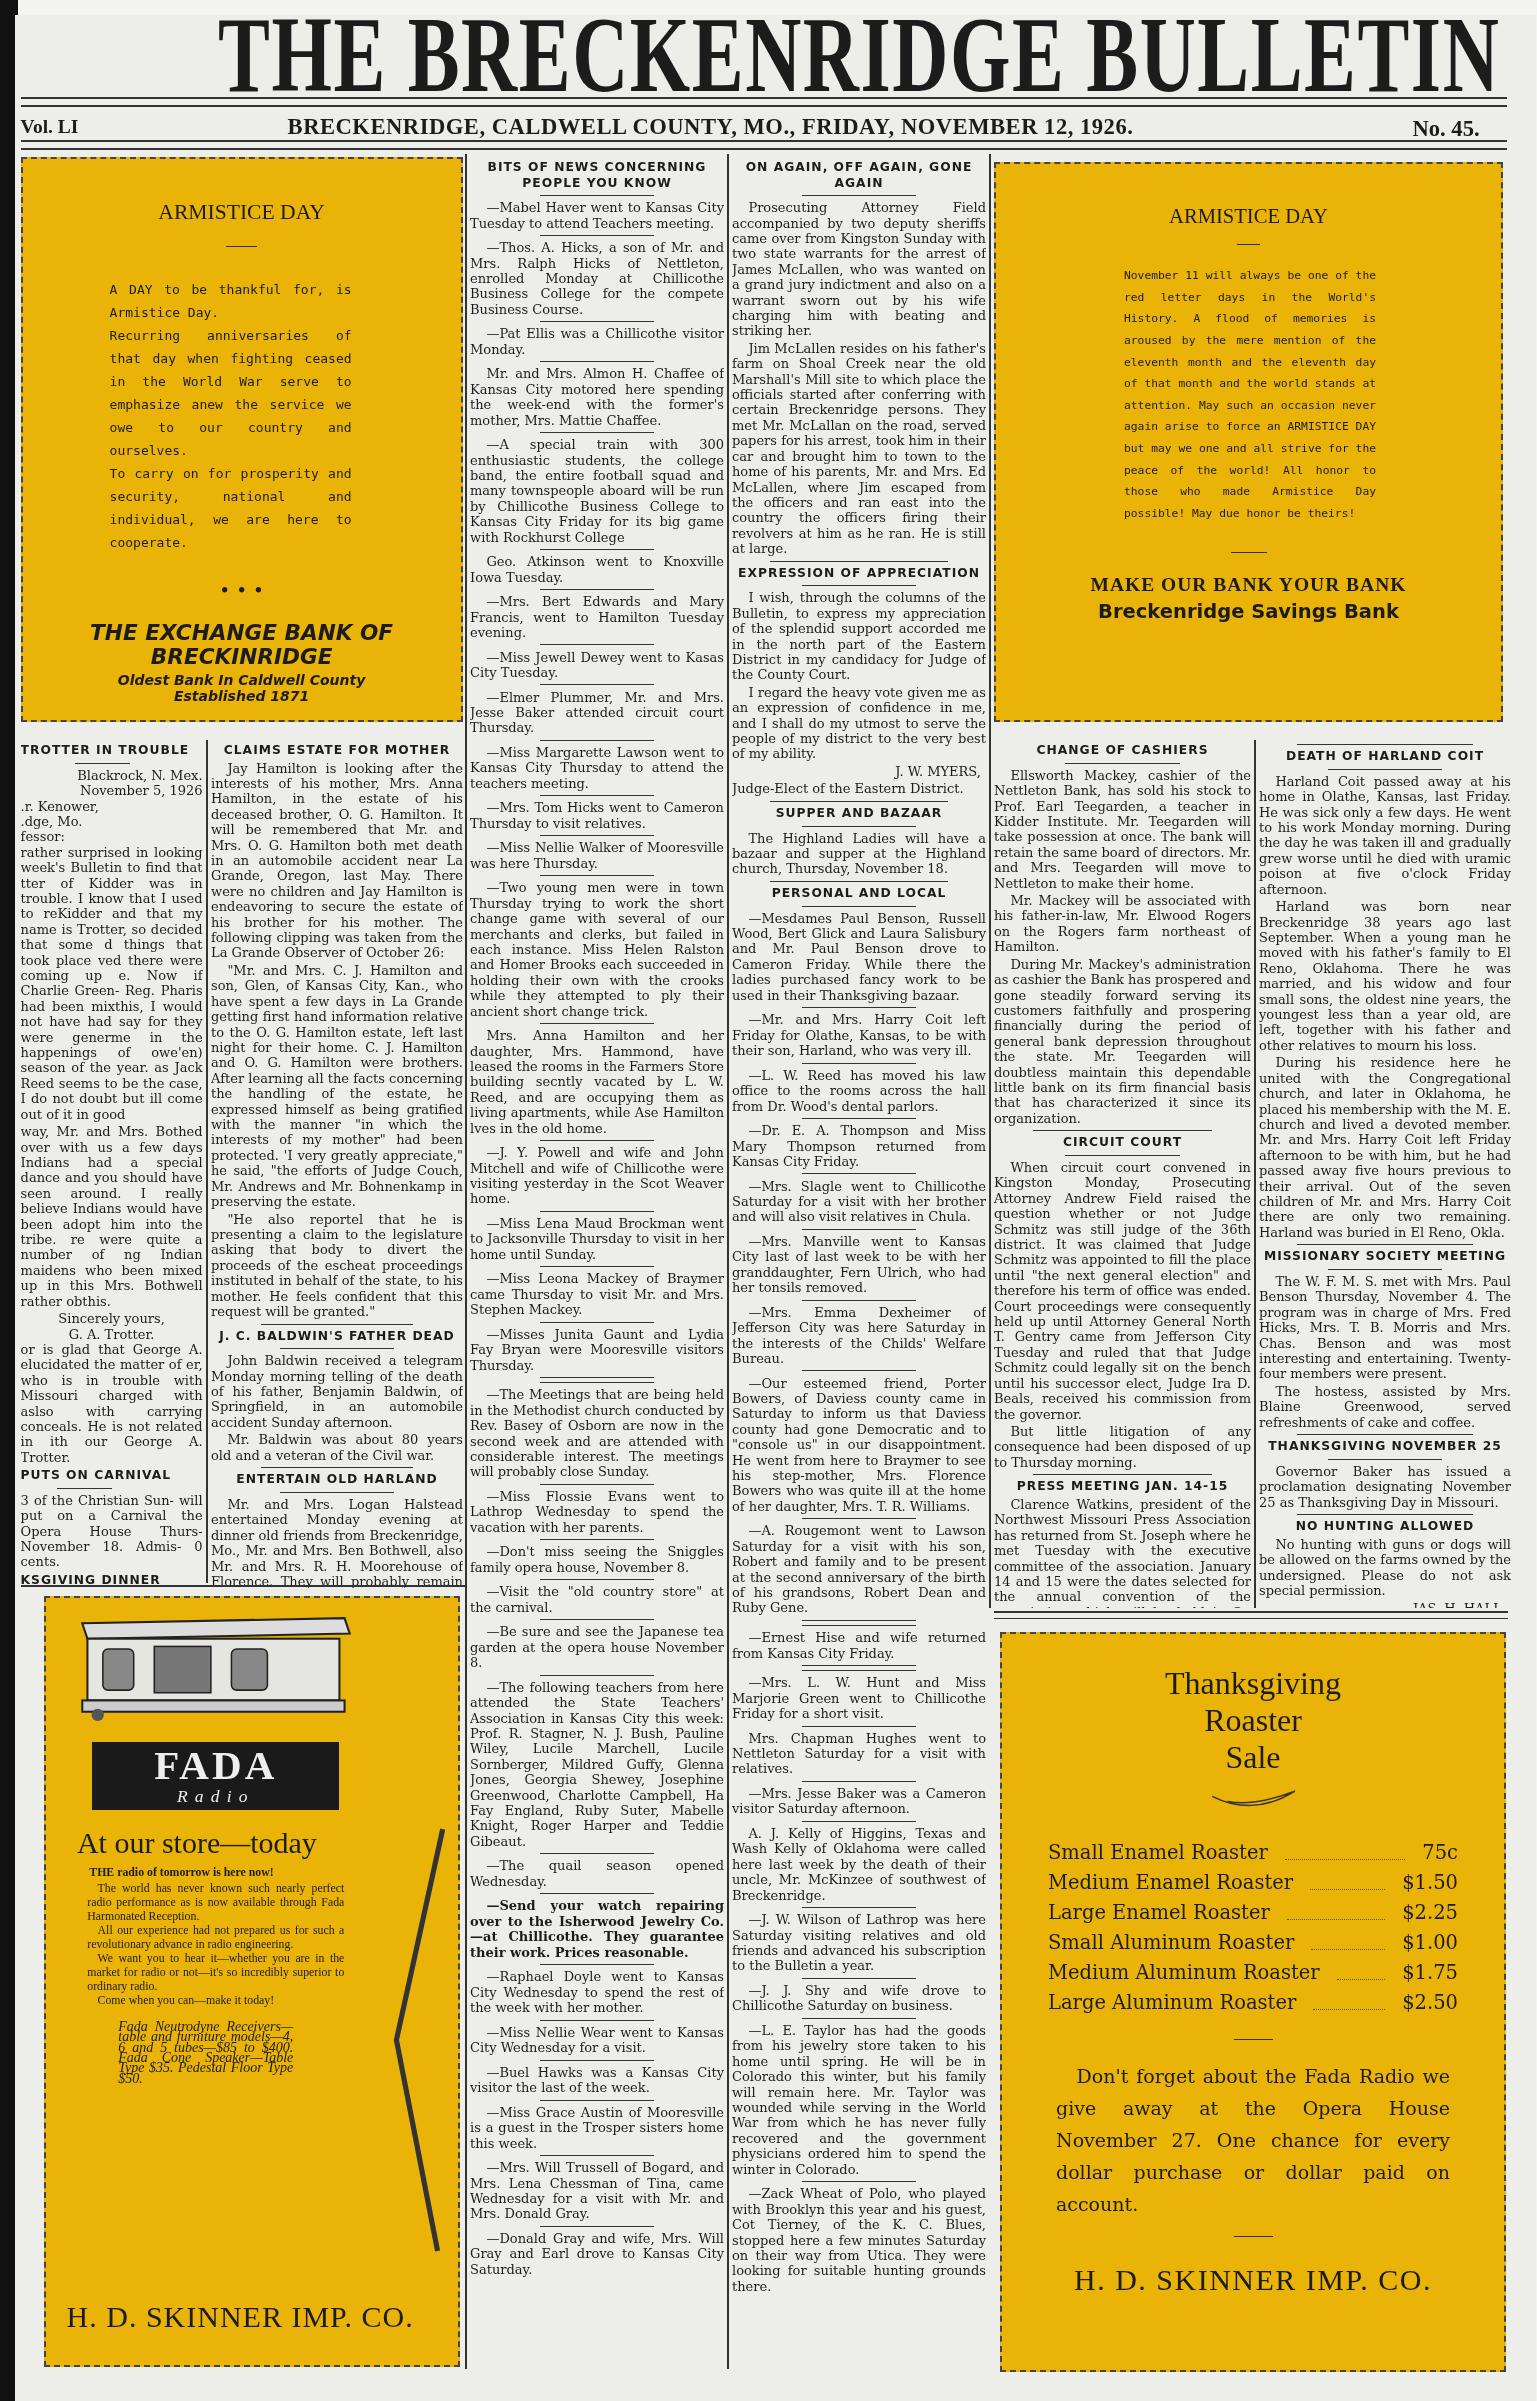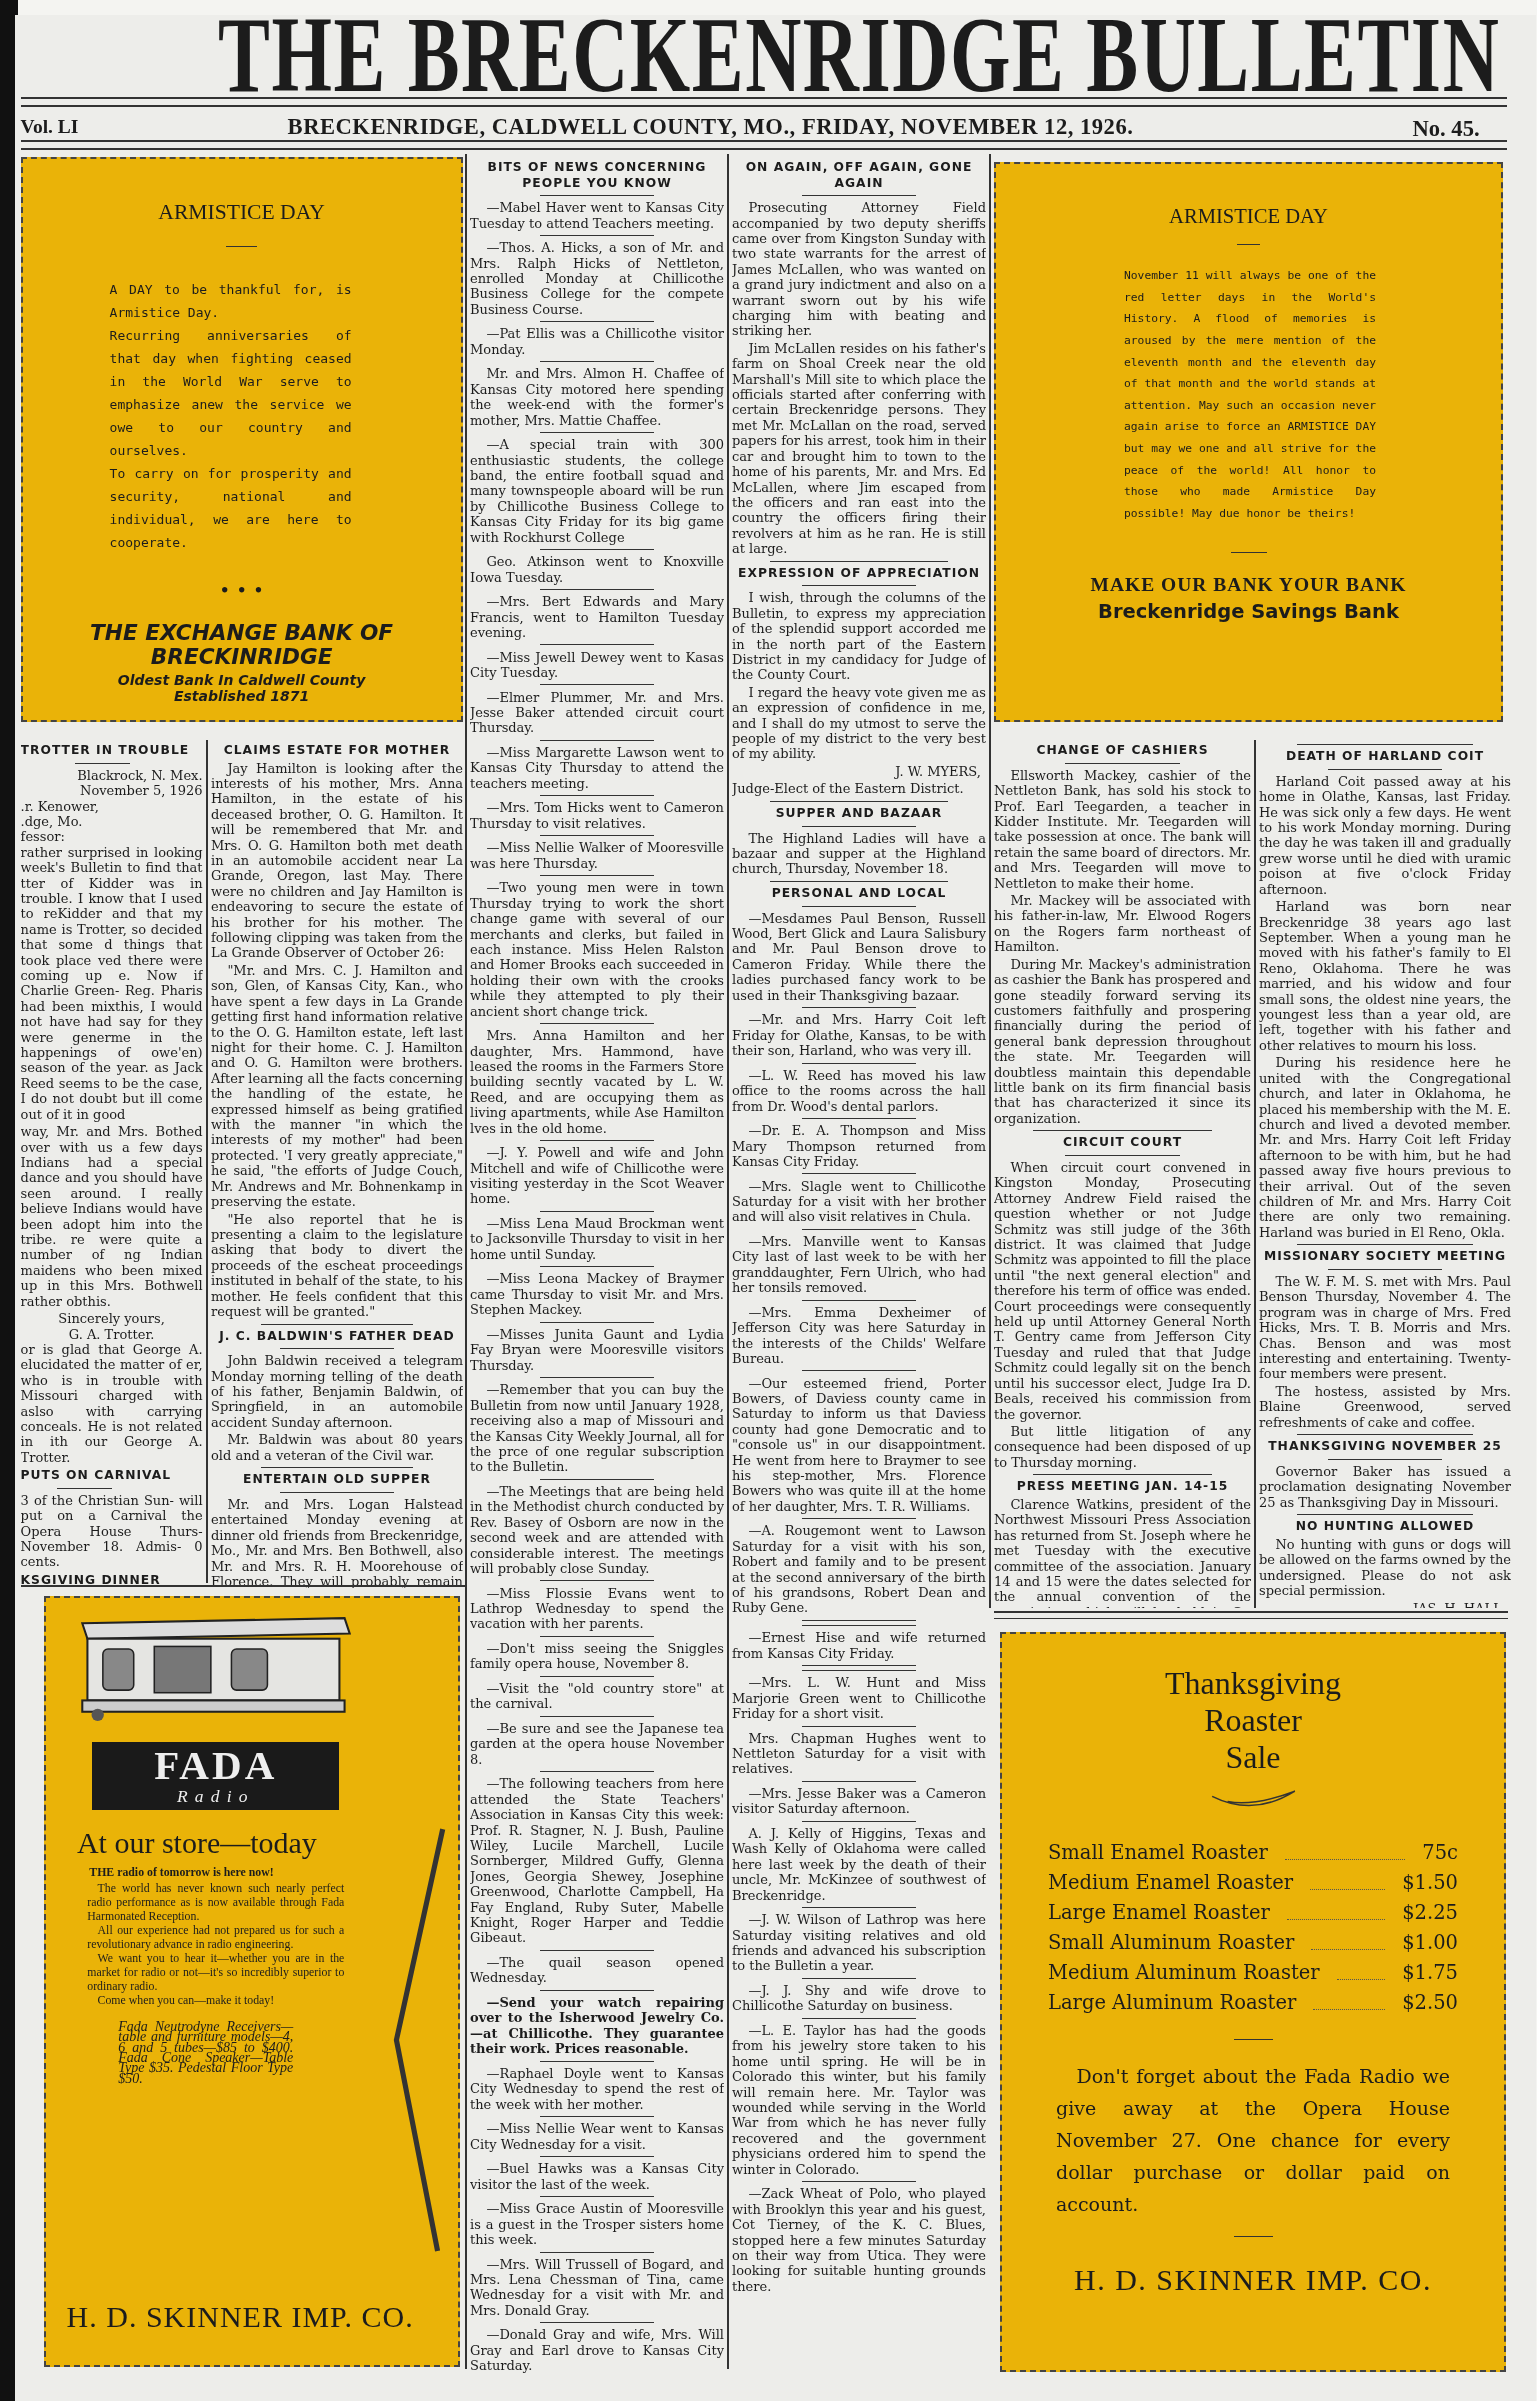--- a/index.html
+++ b/index.html
@@ -104,21 +104,20 @@
   <p class="para">Mrs. Anna Hamilton and her daughter, Mrs. Hammond, have leased the rooms in the Farmers Store building secntly vacated by L. W. Reed, and are occupying them as living apartments, while Ase Hamilton lves in the old home.</p>
     <div class="rule"></div>
   <p class="para">—J. Y. Powell and wife and John Mitchell and wife of Chillicothe were visiting yesterday in the Scot Weaver home.</p>
     <div class="rule"></div>
   <p class="para">—Miss Lena Maud Brockman went to Jacksonville Thursday to visit in her home until Sunday.</p>
     <div class="rule"></div>
   <p class="para">—Miss Leona Mackey of Braymer came Thursday to visit Mr. and Mrs. Stephen Mackey.</p>
     <div class="rule"></div>
   <p class="para">—Misses Junita Gaunt and Lydia Fay Bryan were Mooresville visitors Thursday.</p>
     <div class="rule"></div>
-  <p class="para">—Remember that you can buy the Bulletin from now until January 1928, receiving also a map of Missouri and the Kansas City Weekly Journal, all for the prce of one regular subscription to the Bulletin.</p>
     <div class="rule"></div>
   <p class="para">—The Meetings that are being held in the Methodist church conducted by Rev. Basey of Osborn are now in the second week and are attended with considerable interest. The meetings will probably close Sunday.</p>
     <div class="rule"></div>
   <p class="para">—Miss Flossie Evans went to Lathrop Wednesday to spend the vacation with her parents.</p>
     <div class="rule"></div>
   <p class="para">—Don't miss seeing the Sniggles family opera house, November 8.</p>
     <div class="rule"></div>
   <p class="para">—Visit the "old country store" at the carnival.</p>
     <div class="rule"></div>
   <p class="para">—Be sure and see the Japanese tea garden at the opera house November 8.</p>
@@ -226,21 +225,21 @@
   <div class="head">CLAIMS ESTATE FOR MOTHER</div>
   <p class="para">Jay Hamilton is looking after the interests of his mother, Mrs. Anna Hamilton, in the estate of his deceased brother, O. G. Hamilton. It will be remembered that Mr. and Mrs. O. G. Hamilton both met death in an automobile accident near La Grande, Oregon, last May. There were no children and Jay Hamilton is endeavoring to secure the estate of his brother for his mother. The following clipping was taken from the La Grande Observer of October 26:</p>
   <p class="para">"Mr. and Mrs. C. J. Hamilton and son, Glen, of Kansas City, Kan., who have spent a few days in La Grande getting first hand information relative to the O. G. Hamilton estate, left last night for their home. C. J. Hamilton and O. G. Hamilton were brothers. After learning all the facts concerning the handling of the estate, he expressed himself as being gratified with the manner "in which the interests of my mother" had been protected. 'I very greatly appreciate," he said, "the efforts of Judge Couch, Mr. Andrews and Mr. Bohnenkamp in preserving the estate.</p>
   <p class="para">"He also reportel that he is presenting a claim to the legislature asking that body to divert the proceeds of the escheat proceedings instituted in behalf of the state, to his mother. He feels confident that this request will be granted."</p>
   <div class="rule" style="width:60%;"></div>
   <div class="head">J. C. BALDWIN'S FATHER DEAD</div>
   <div class="rule"></div>
   <p class="para">John Baldwin received a telegram Monday morning telling of the death of his father, Benjamin Baldwin, of Springfield, in an automobile accident Sunday afternoon.</p>
   <p class="para">Mr. Baldwin was about 80 years old and a veteran of the Civil war.</p>
   <div class="rule" style="width:60%;"></div>
-  <div class="head">ENTERTAIN OLD SUPPER</div>
+  <div class="head">ENTERTAIN OLD HARLAND</div>
   <div class="rule"></div>
   <p class="para">Mr. and Mrs. Logan Halstead entertained Monday evening at dinner old friends from Breckenridge, Mo., Mr. and Mrs. Ben Bothwell, also Mr. and Mrs. R. H. Moorehouse of Florence. They will probably remain over with the Halsteads another day. —Arizona Republican, Nov. 3.</p>
 </div>
 <div style="position:absolute;left:20.6px;top:1585px;width:445px;border-top:2.1px solid #333;"></div>
 
 <div class="col" style="left:994px;top:740px;width:257px;height:868px;overflow:hidden;">
   <div class="head">CHANGE OF CASHIERS</div>
   <div class="rule"></div>
   <p class="para">Ellsworth Mackey, cashier of the Nettleton Bank, has sold his stock to Prof. Earl Teegarden, a teacher in Kidder Institute. Mr. Teegarden will take possession at once. The bank will retain the same board of directors. Mr. and Mrs. Teegarden will move to Nettleton to make their home.</p>
   <p class="para">Mr. Mackey will be associated with his father-in-law, Mr. Elwood Rogers on the Rogers farm northeast of Hamilton.</p>

